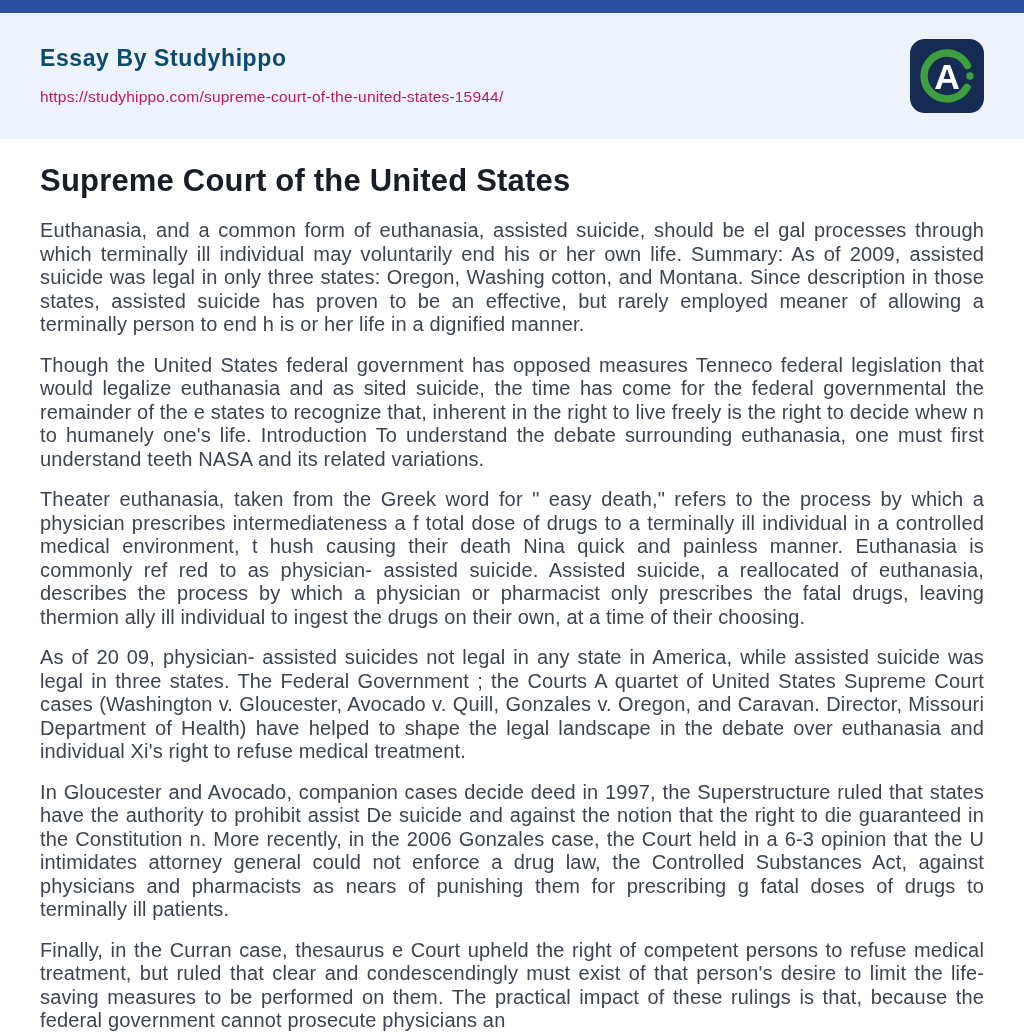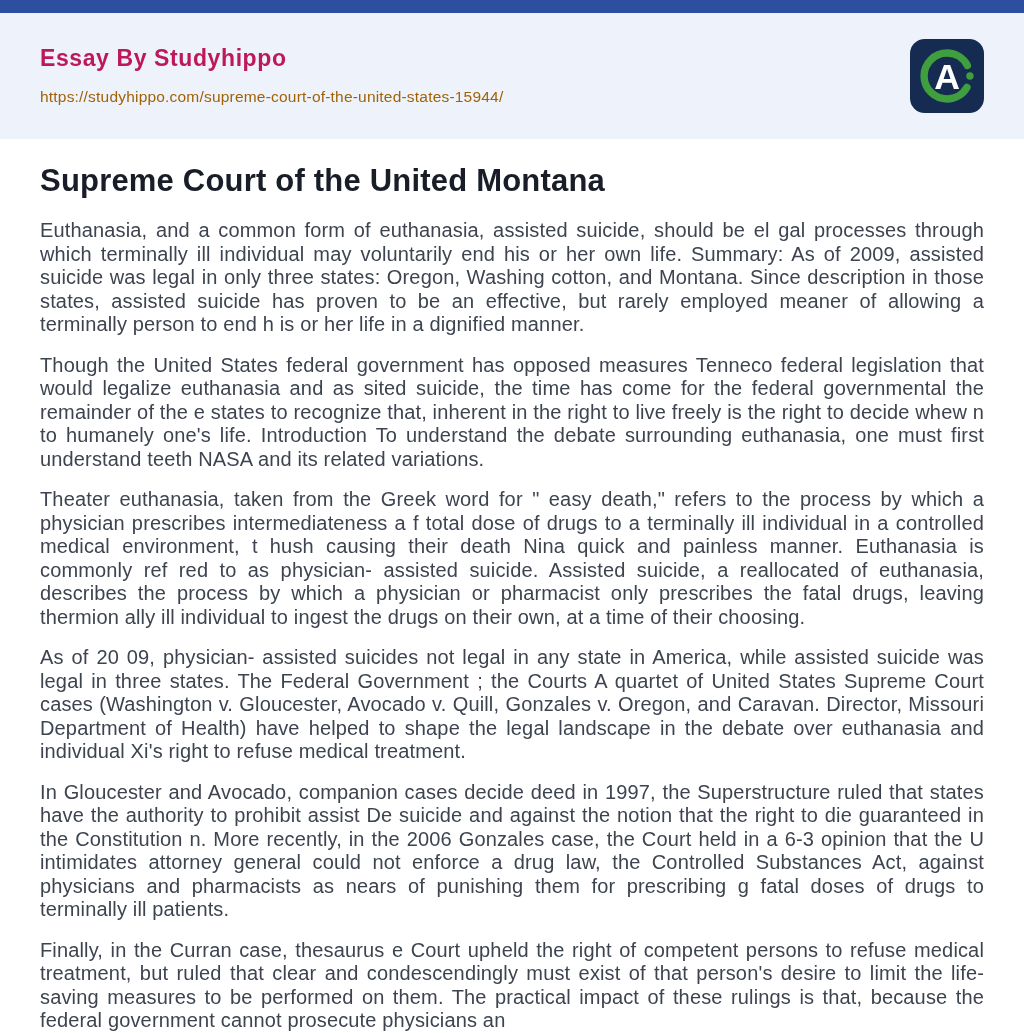--- a/index.html
+++ b/index.html
@@ -25,30 +25,30 @@
     display: flex;
     justify-content: space-between;
     align-items: flex-start;
   }
   .header-text {
     display: flex;
     flex-direction: column;
     padding-top: 6px;
   }
   .site-name {
-    color: #be185d;
+    color: #0c4a6e;
     font-size: 23px;
     font-weight: bold;
     letter-spacing: 0.6px;
     text-decoration: none;
     margin-bottom: 16px;
     cursor: pointer;
   }
   .doc-url {
-    color: #a16207;
+    color: #be185d;
     font-size: 15.5px;
     letter-spacing: 0.2px;
     text-decoration: none;
     cursor: pointer;
   }
   .logo {
     width: 74px;
     height: 74px;
     flex: 0 0 auto;
     cursor: pointer;
@@ -89,21 +89,21 @@
     <div class="logo">
       <svg viewBox="0 0 100 100">
         <rect x="0" y="0" width="100" height="100" rx="20" fill="#162b52"></rect>
         <circle cx="50" cy="50" r="31" fill="none" stroke="#3f9e3d" stroke-width="10" stroke-dasharray="0 16 162.8 16" stroke-linecap="round"></circle>
         <text x="50" y="67" text-anchor="middle" fill="#ffffff" font-family="Liberation Sans, DejaVu Sans, sans-serif" font-size="48" font-weight="bold">A</text>
       </svg>
     </div>
   </header>
 
   <main class="content">
-    <h1 class="title">Supreme Court of the United Montana</h1>
+    <h1 class="title">Supreme Court of the United States</h1>
     <div class="paragraphs">
         <p>Euthanasia, and a common form of euthanasia, assisted suicide, should be el gal processes through which terminally ill individual may voluntarily end his or her own life. Summary: As of 2009, assisted suicide was legal in only three states: Oregon, Washing cotton, and Montana. Since description in those states, assisted suicide has proven to be an effective, but rarely employed meaner of allowing a terminally person to end h is or her life in a dignified manner.</p>
         <p>Though the United States federal government has opposed measures Tenneco federal legislation that would legalize euthanasia and as sited suicide, the time has come for the federal governmental the remainder of the e states to recognize that, inherent in the right to live freely is the right to decide whew n to humanely one's life. Introduction To understand the debate surrounding euthanasia, one must first understand teeth NASA and its related variations.</p>
         <p>Theater euthanasia, taken from the Greek word for " easy death," refers to the process by which a physician prescribes intermediateness a f total dose of drugs to a terminally ill individual in a controlled medical environment, t hush causing their death Nina quick and painless manner. Euthanasia is commonly ref red to as physician- assisted suicide. Assisted suicide, a reallocated of euthanasia, describes the process by which a physician or pharmacist only prescribes the fatal drugs, leaving thermion ally ill individual to ingest the drugs on their own, at a time of their choosing.</p>
         <p>As of 20 09, physician- assisted suicides not legal in any state in America, while assisted suicide was legal in three states. The Federal Government ; the Courts A quartet of United States Supreme Court cases (Washington v. Gloucester, Avocado v. Quill, Gonzales v. Oregon, and Caravan. Director, Missouri Department of Health) have helped to shape the legal landscape in the debate over euthanasia and individual Xi's right to refuse medical treatment.</p>
         <p>In Gloucester and Avocado, companion cases decide deed in 1997, the Superstructure ruled that states have the authority to prohibit assist De suicide and against the notion that the right to die guaranteed in the Constitution n. More recently, in the 2006 Gonzales case, the Court held in a 6-3 opinion that the U intimidates attorney general could not enforce a drug law, the Controlled Substances Act, against physicians and pharmacists as nears of punishing them for prescribing g fatal doses of drugs to terminally ill patients.</p>
         <p>Finally, in the Curran case, thesaurus e Court upheld the right of competent persons to refuse medical treatment, but ruled that clear and condescendingly must exist of that person's desire to limit the life- saving measures to be performed on them. The practical impact of these rulings is that, because the federal government cannot prosecute physicians an</p>
       </div>
   </main>
 

